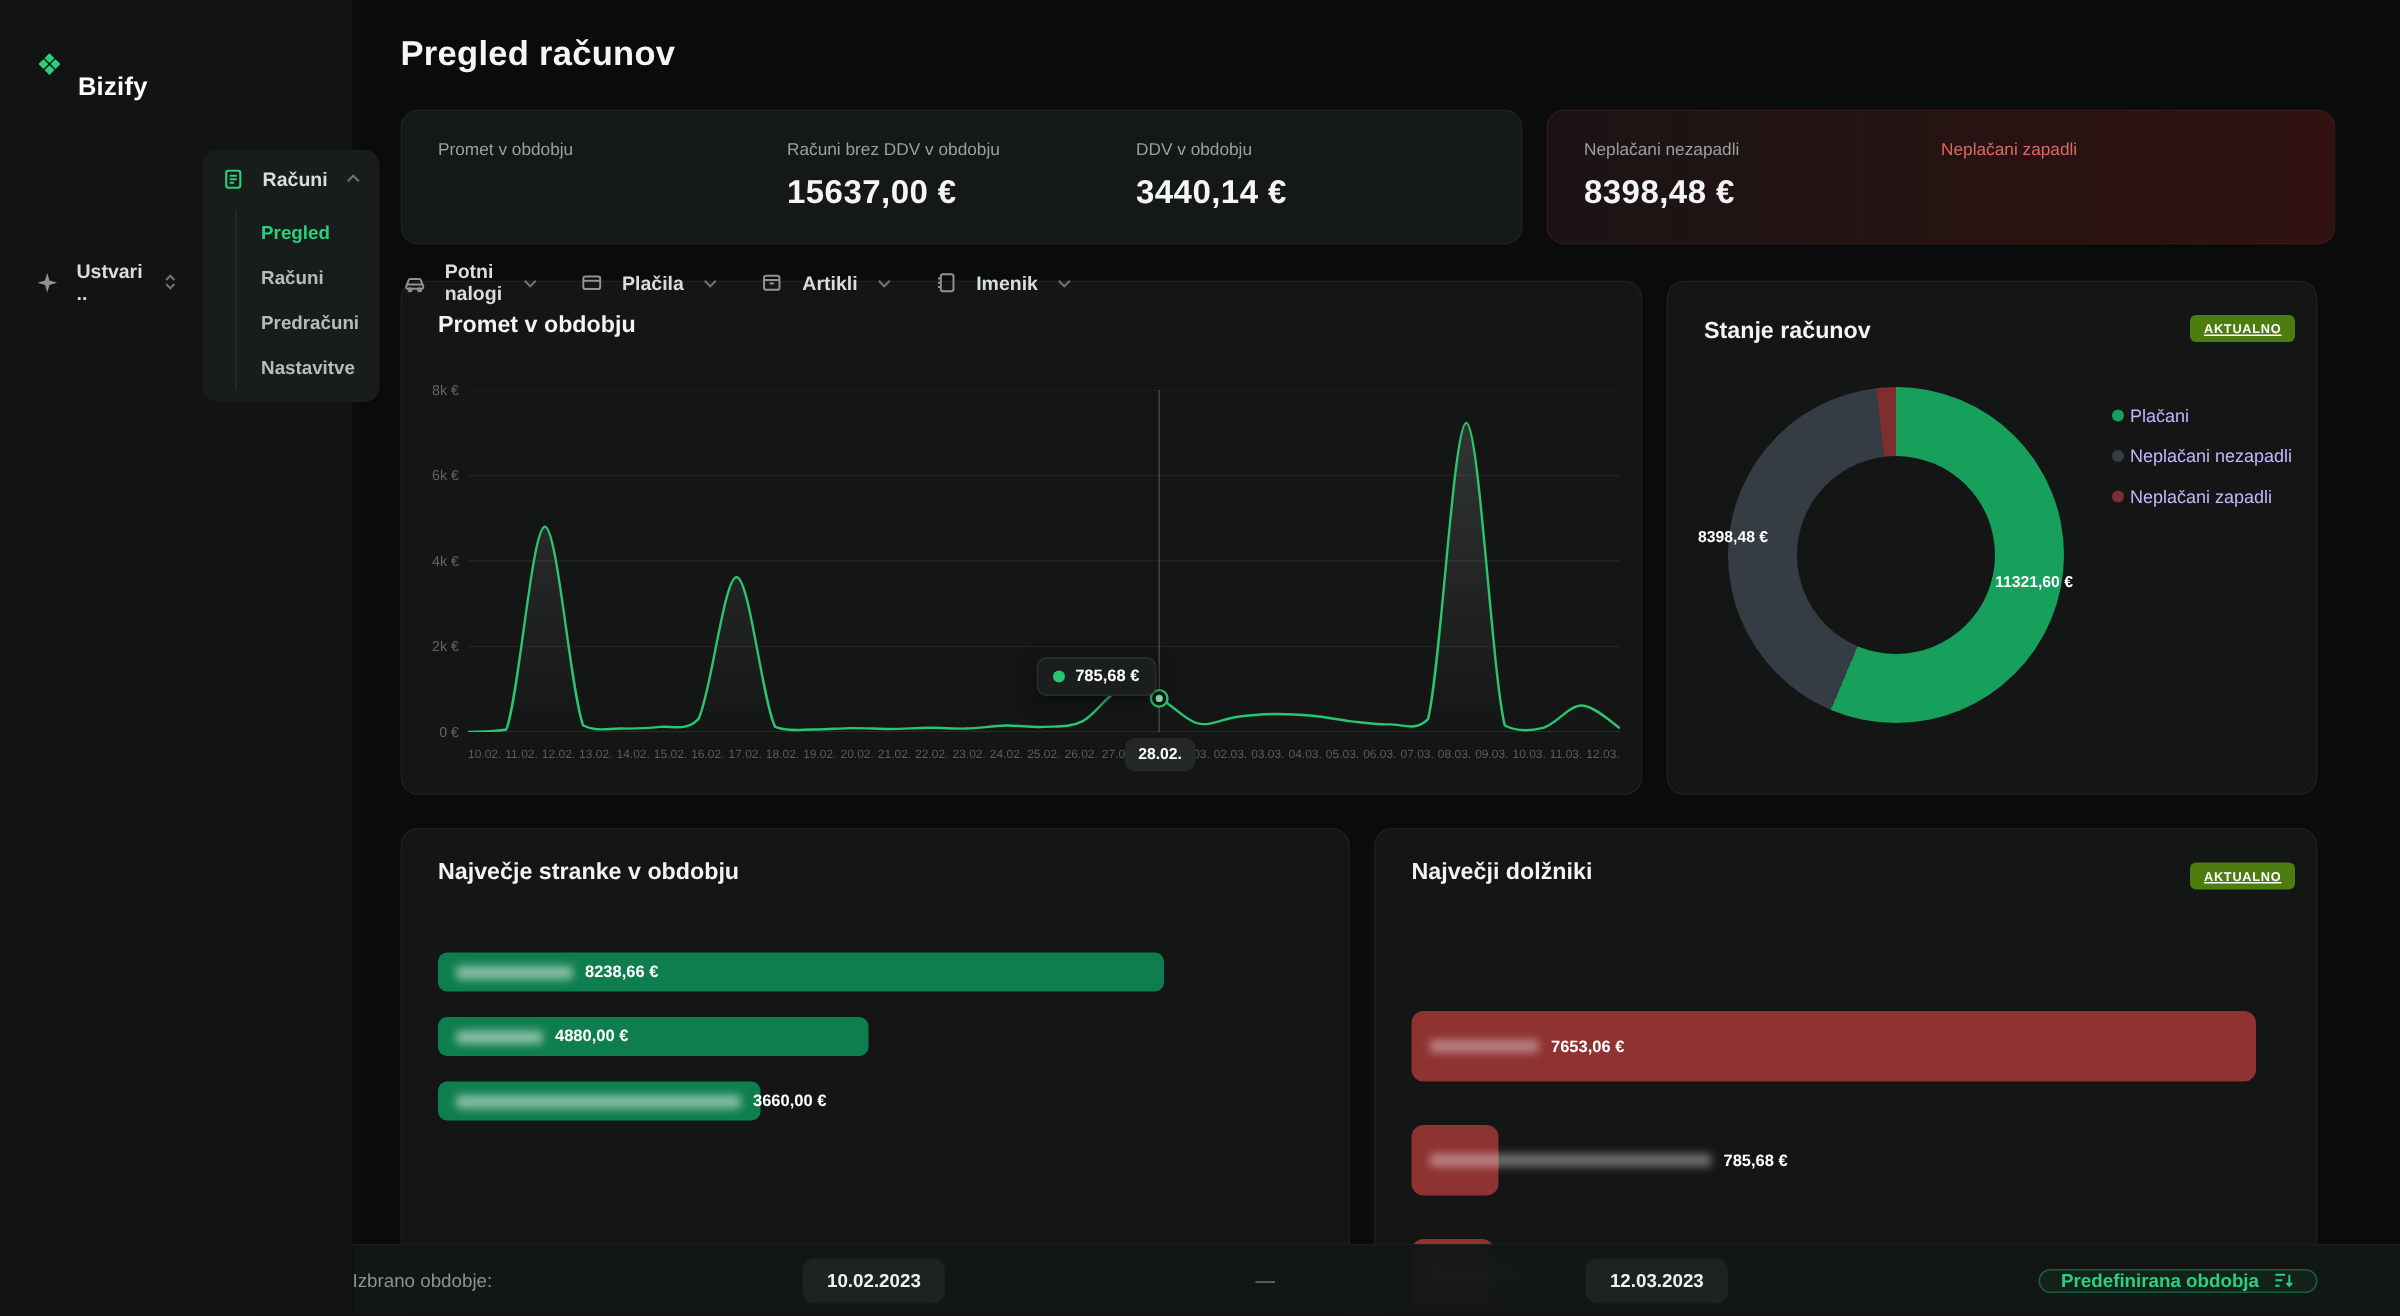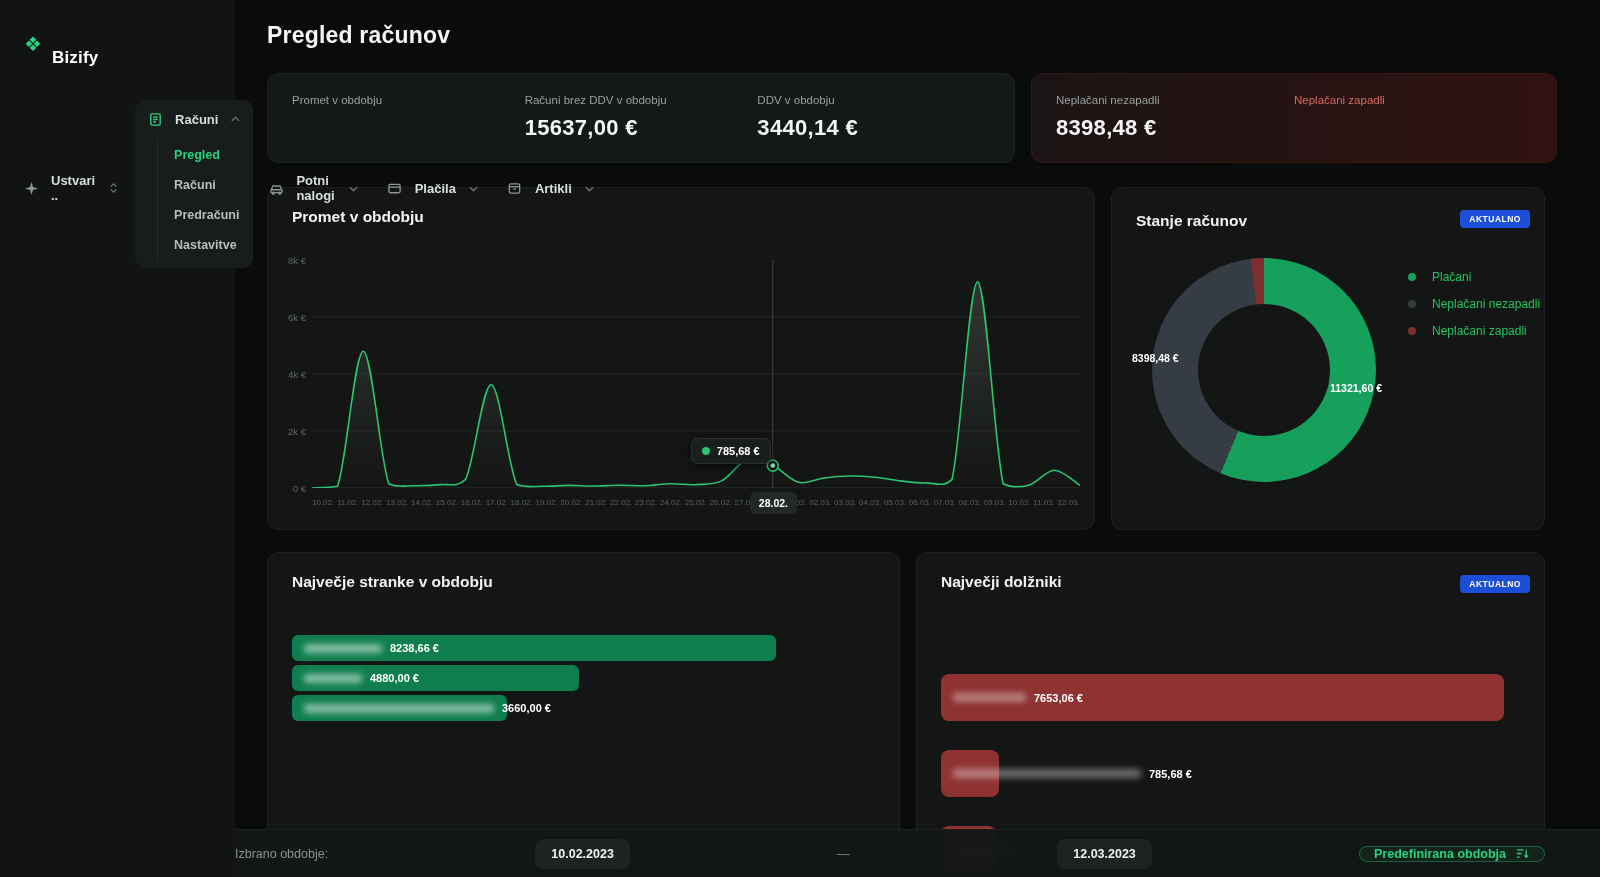--- a/index.html
+++ b/index.html
@@ -34,22 +34,22 @@
   .stat-card.unpaid-stats { flex:1; background:linear-gradient(90deg,#1b1414,#301211); border:1px solid rgba(255,80,70,.08); }
   .stat-col { width:238px; }
   .stat-label { font-size:11.5px; color:#98a09d; margin-bottom:9px; }
   .stat-value { font-size:22px; font-weight:bold; letter-spacing:.3px; color:#f4f6f5; }
   .stat-label.red { color:#d96a60; }
   .stat-value.red { color:#ef5350; }
   
   .charts-row { display:flex; gap:16px; margin-top:24px; }
   .card { background:#131615; border:1px solid rgba(255,255,255,.045); border-radius:12px; position:relative; }
   .card-title { font-size:15.5px; font-weight:bold; color:#f2f4f3; }
-  .aktualno-badge { position:absolute; top:22px; right:14px; background:#1d4ed8; color:#fff;
-    font-size:8.5px; font-weight:bold; letter-spacing:.5px; padding:4px 9px; border-radius:4px; }
+  .aktualno-badge { position:absolute; top:22px; right:14px; background:#4d7c0f; color:#fff;
+    font-size:8.5px; font-weight:bold; letter-spacing:.5px; padding:4px 9px; border-radius:4px;text-decoration:underline; }
   
   .promet-card { width:828px; height:343px; padding:20px 24px; }
   .plot-wrap { position:absolute; left:44px; top:72px; width:768px; height:228px; }
   .ylabels { position:absolute; left:10px; top:72px; width:28px; height:228px; }
   .ylabels span { position:absolute; right:0; font-size:9.5px; color:#5f6663; white-space:nowrap; }
   .xlabels { position:absolute; left:44px; top:310px; width:768px; display:flex;
     justify-content:space-between; }
   .xlabels span { font-size:8px; color:#585e5c; white-space:nowrap; }
   .chart-tooltip { position:absolute; display:flex; align-items:center; gap:7px;
     background:#1a1e1d; border:1px solid rgba(255,255,255,.08); border-radius:7px;
@@ -59,31 +59,31 @@
   .x-badge { position:absolute; top:304px; background:#232726; border-radius:6px;
     padding:5px 9px; font-size:10.5px; font-weight:bold; color:#fff; z-index:5; }
   
   .stanje-card { flex:1; height:343px; padding:24px 24px; }
   .donut { position:absolute; left:40px; top:70px; width:224px; height:224px; border-radius:50%; }
   .donut::after { content:""; position:absolute; inset:46px; background:#131615; border-radius:50%; }
   .donut-label { position:absolute; font-size:10.5px; font-weight:bold; color:#fff; z-index:3; white-space:nowrap; }
   .donut-label.left { left:20px; top:164px; }
   .donut-label.right { left:218px; top:194px; }
   .legend { position:absolute; left:296px; top:82px; display:flex; flex-direction:column; gap:13px; }
-  .legend-item { display:flex; align-items:center; gap:16px; font-size:12px; color:#22c55e; white-space:nowrap; }
+  .legend-item { display:flex; align-items:center; gap:4px; font-size:12px; color:#c4b5fd; white-space:nowrap; }
   .legend-dot { width:8px; height:8px; border-radius:50%; flex:none; }
   
   .bottom-row { display:flex; gap:16px; margin-top:22px; }
   .stranke-card { width:633px; height:330px; padding:20px 24px; overflow:hidden; }
   .dolzniki-card { flex:1; height:330px; padding:20px 24px; overflow:hidden; }
   .bars { position:absolute; left:24px; right:24px; }
   .stranke-card .bars { top:82px; }
   .dolzniki-card .bars { top:86px;margin-top:35px; }
   .bar-row { position:relative; }
-  .stranke-card .bar-row { height:26px; margin-bottom:4px; }
+  .stranke-card .bar-row { height:26px; margin-bottom:17px; }
   .dolzniki-card .bar-row { height:47px; margin-bottom:29px; }
   .hbar { height:100%; border-radius:6px; }
   .dolzniki-card .hbar { border-radius:8px; }
   .bar-overlay { position:absolute; left:12px; top:0; height:100%; display:flex; align-items:center; gap:8px; white-space:nowrap; }
   .blur-blob { height:9px; border-radius:3px; background:rgba(255,255,255,.5); filter:blur(3px); }
   .dolzniki-card .blur-blob { background:rgba(255,255,255,.38); }
   .bar-value { font-size:11px; font-weight:bold; color:#fff; }
   
   .footer { position:fixed; left:235px; right:0; bottom:0; height:48px; background:rgba(19,23,22,.97);
     border-top:1px solid rgba(255,255,255,.03); display:flex; align-items:center; justify-content:space-between;
@@ -188,20 +188,36 @@
           </svg>
       </span>
       <span>Artikli</span>
       <span class="chev">
         <svg class="icon" width="11" height="11" viewBox="0 0 12 12" fill="none" stroke="currentColor" stroke-width="1.5">
             <polyline points="2,4.5 6,8.5 10,4.5"></polyline>
           </svg>
       </span>
     </div>
 
+    <div class="menu-item">
+      <span class="mi-icon">
+        <svg class="icon" width="15" height="15" viewBox="0 0 16 16" fill="none" stroke="currentColor" stroke-width="1.4">
+            <rect x="4.5" y="2" width="9" height="12" rx="1.5"></rect>
+            <line x1="2.5" y1="5" x2="4.5" y2="5"></line>
+            <line x1="2.5" y1="8" x2="4.5" y2="8"></line>
+            <line x1="2.5" y1="11" x2="4.5" y2="11"></line>
+          </svg>
+      </span>
+      <span>Imenik</span>
+      <span class="chev">
+        <svg class="icon" width="11" height="11" viewBox="0 0 12 12" fill="none" stroke="currentColor" stroke-width="1.5">
+            <polyline points="2,4.5 6,8.5 10,4.5"></polyline>
+          </svg>
+      </span>
+    </div>
 
   </nav>
 </aside>
 
 <main class="main">
   <h1 class="page-title">Pregled računov</h1>
 
   <div class="stats-row">
     <div class="stat-card main-stats">
       <div class="stat-col">

